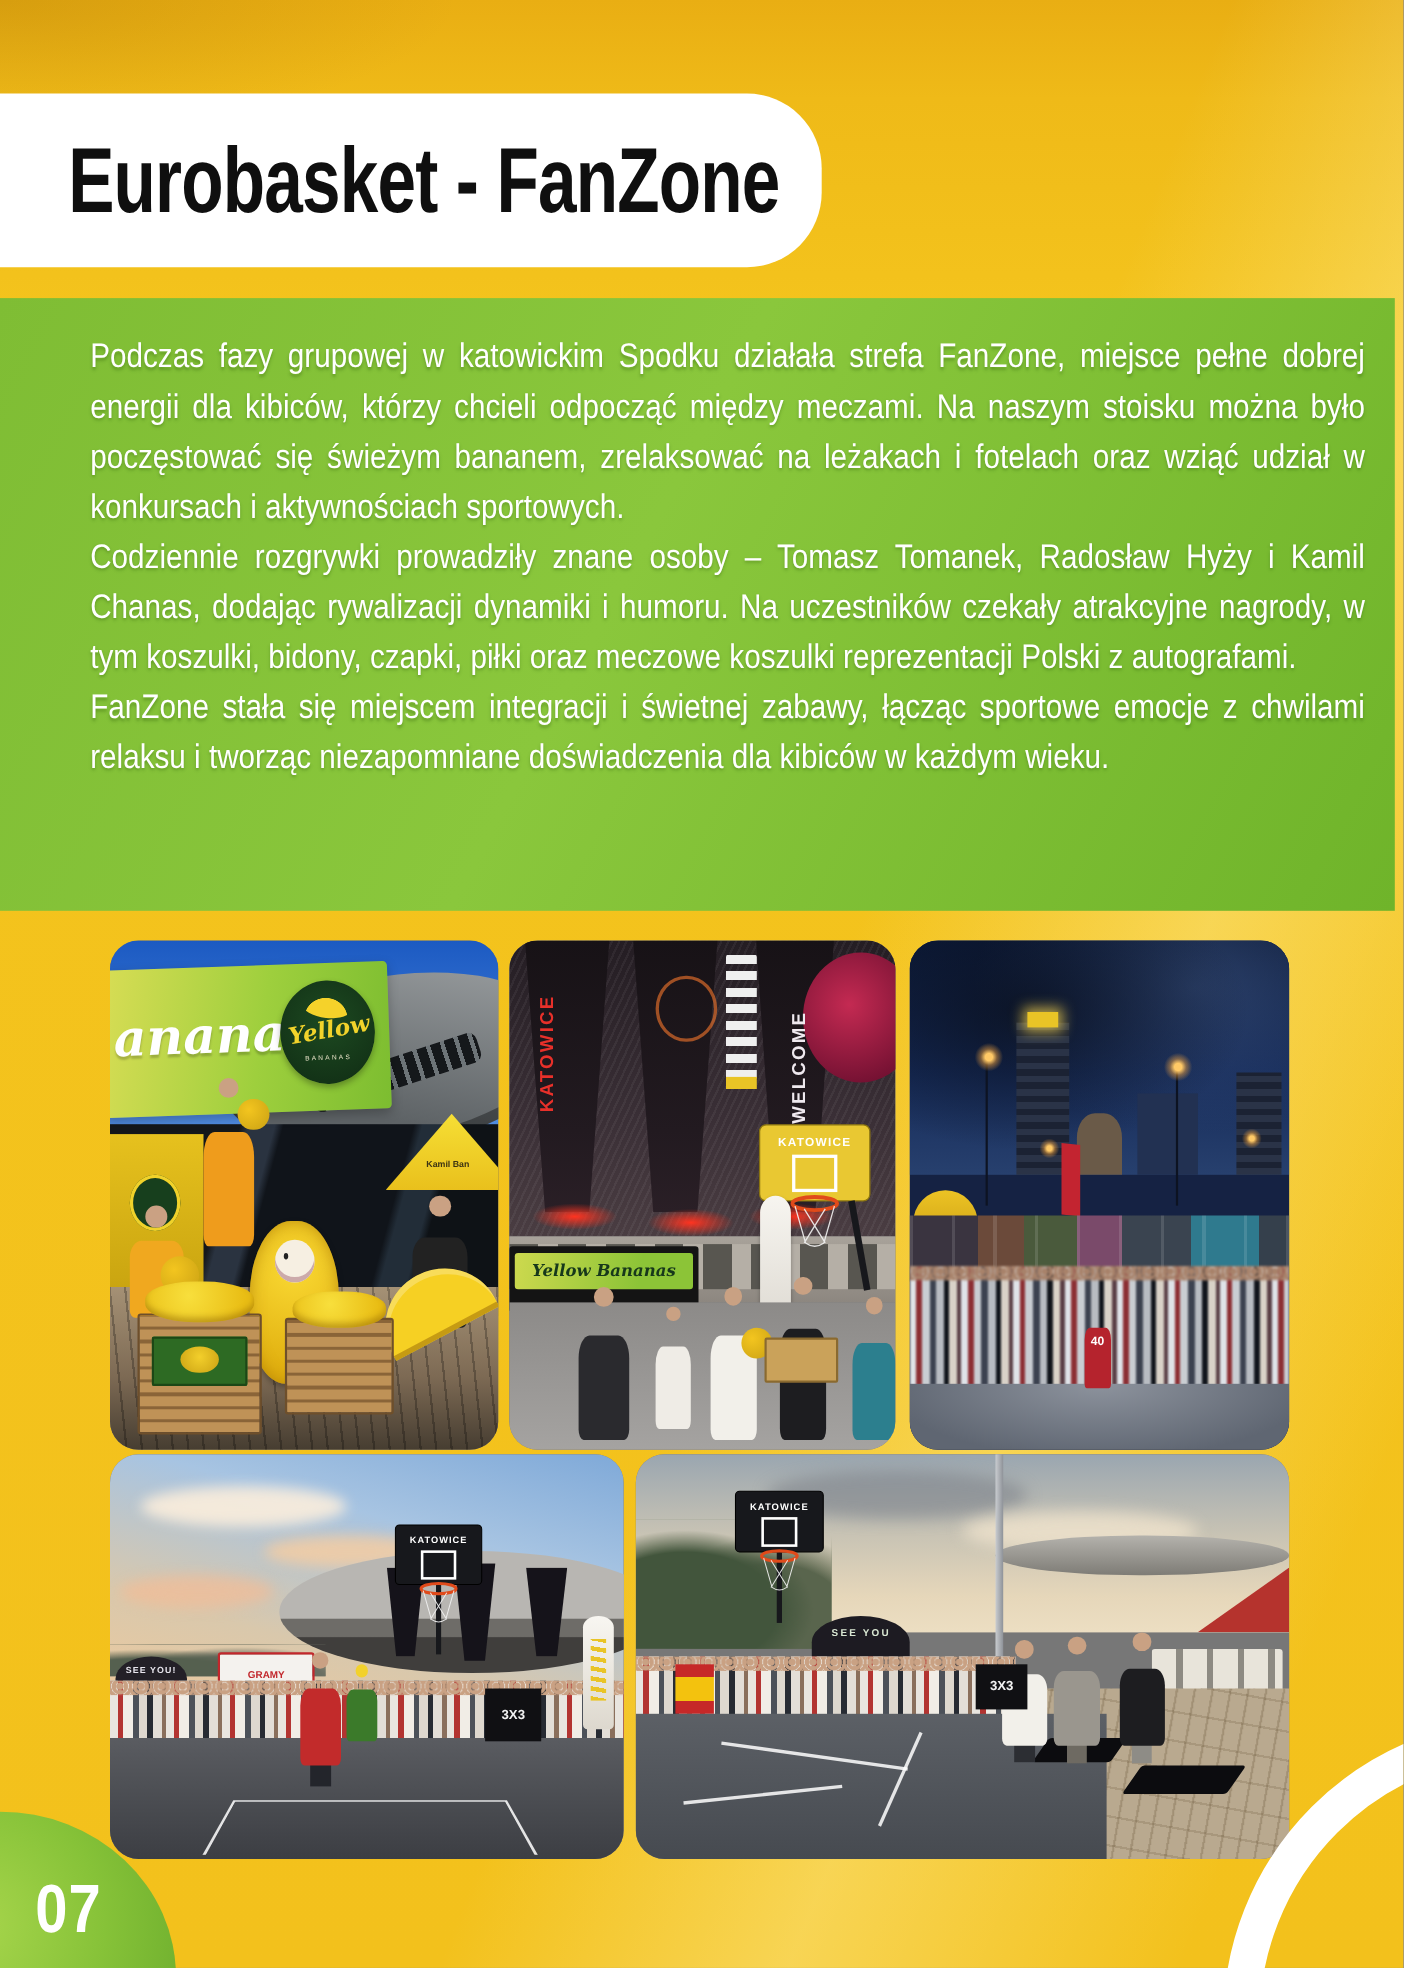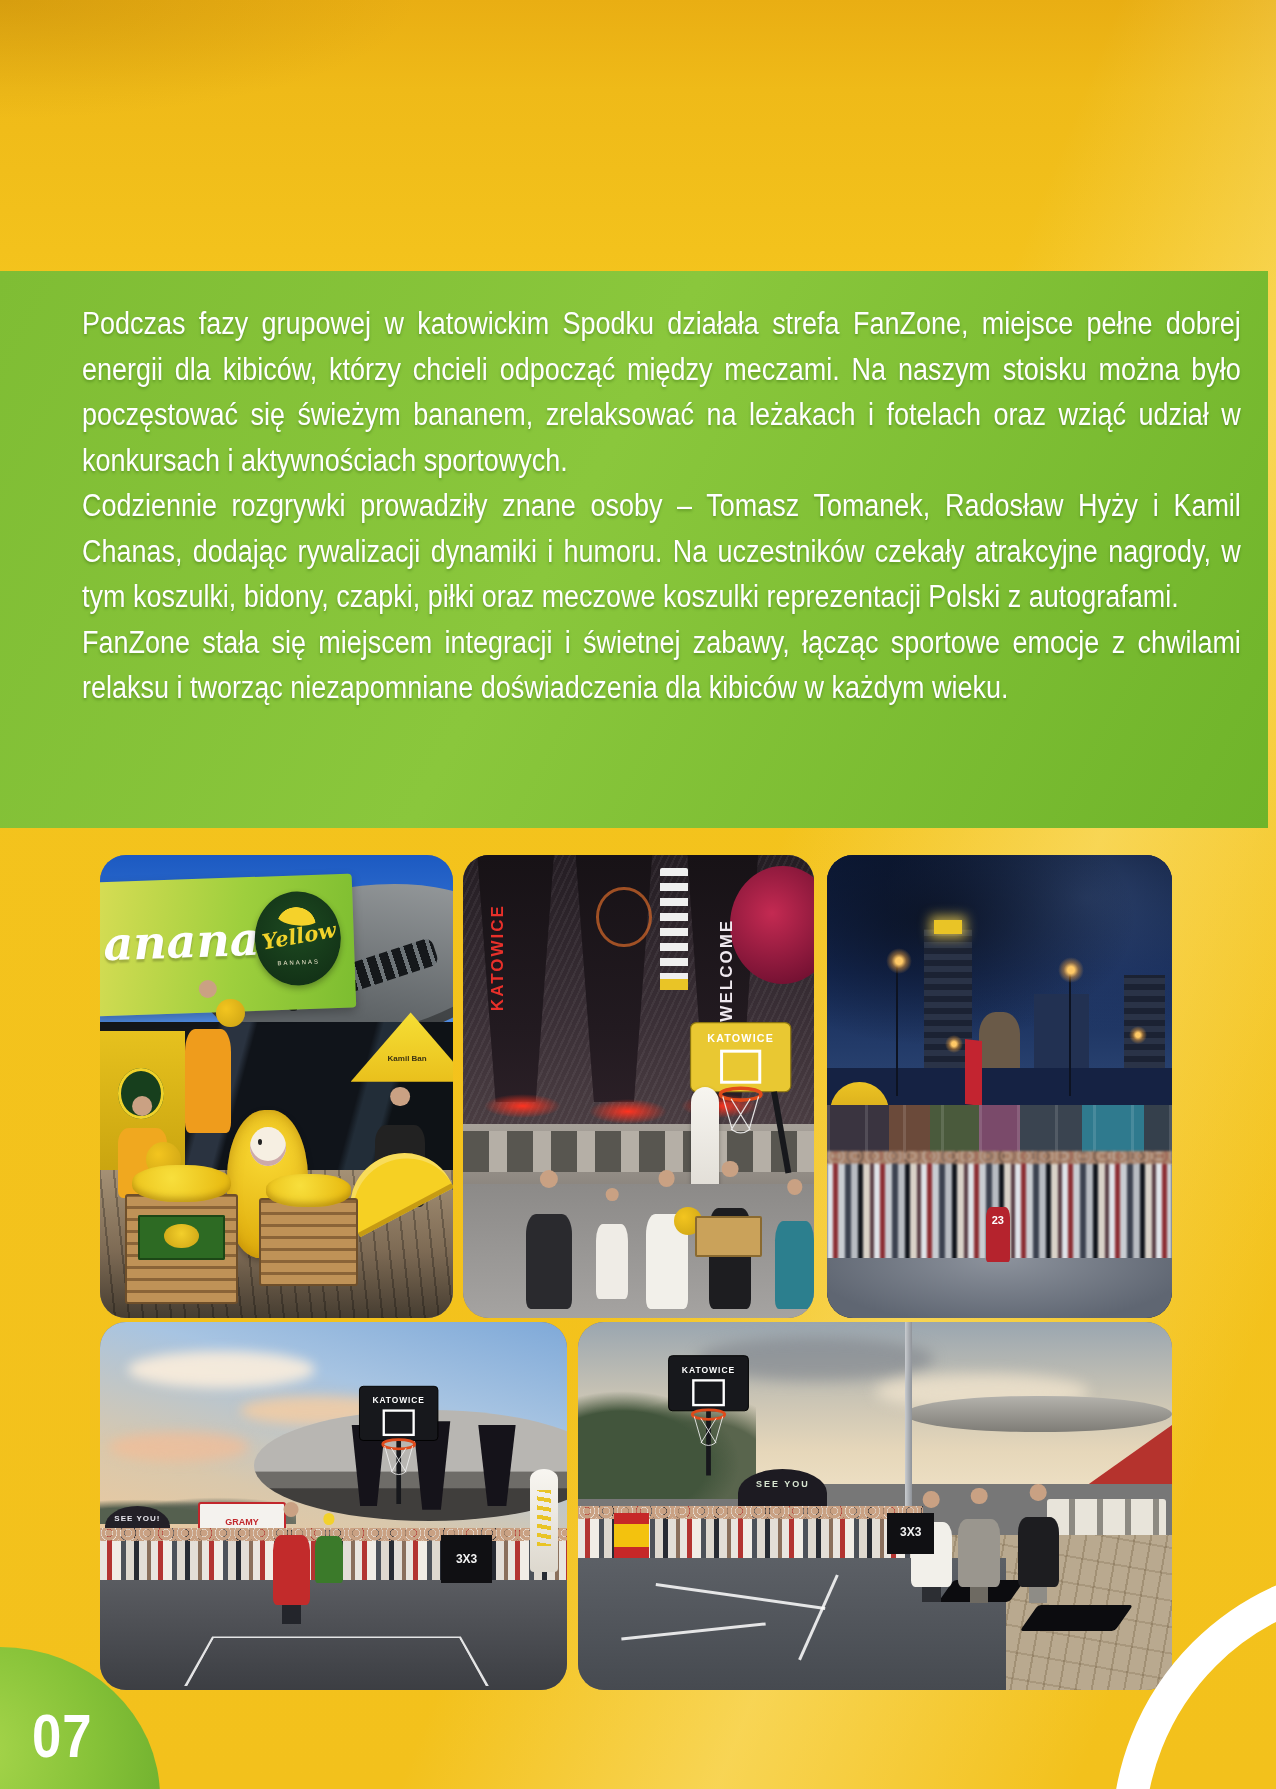--- a/index.html
+++ b/index.html
@@ -227,20 +227,23 @@
       border:33px solid #fff;box-sizing:border-box;}
 </style>
 </head>
 <body>
 
 <div class="pg">
 
   <div class="sweep"></div>
   <div class="corner-shade"></div>
 
+  <div class="title-card">
+    <div class="title-text">Eurobasket - FanZone</div>
+  </div>
 
   <div class="intro-box">
     <div class="intro-text">
       <p>Podczas fazy grupowej w katowickim Spodku działała strefa FanZone, miejsce pełne dobrej energii dla kibiców, którzy chcieli odpocząć między meczami. Na naszym stoisku można było poczęstować się świeżym bananem, zrelaksować na leżakach i fotelach oraz wziąć udział w konkursach i aktywnościach sportowych.</p>
       <p>Codziennie rozgrywki prowadziły znane osoby – Tomasz Tomanek, Radosław Hyży i Kamil Chanas, dodając rywalizacji dynamiki i humoru. Na uczestników czekały atrakcyjne nagrody, w tym koszulki, bidony, czapki, piłki oraz meczowe koszulki reprezentacji Polski z autografami.</p>
       <p>FanZone stała się miejscem integracji i świetnej zabawy, łącząc sportowe emocje z chwilami relaksu i tworząc niezapomniane doświadczenia dla kibiców w każdym wieku.</p>
     </div>
   </div>
 
   <div class="ph" style="left:100px;top:855px;width:353px;height:463px;" aria-label="Yellow Bananas stand with mascot, banana crates and staff in front of Spodek arena">
@@ -290,20 +293,25 @@
       <div class="p2-banner-red-txt vtext">KATOWICE</div>
       <div class="p2-welcome-txt vtext">WELCOME</div>
       <div class="p2-hooprg"></div>
       <div class="p2-sponsors"></div>
       <div class="p2-glow" style="left:6%;bottom:2%;"></div>
       <div class="p2-glow" style="left:36%;bottom:0;"></div>
       <div class="p2-glow" style="right:16%;bottom:2%;"></div>
     </div>
     <div class="p2-concrete">
       <div class="p2-windows"></div>
+    </div>
+    <div class="p2-booth">
+      <div class="p2-booth-sign">
+        <span class="p2-booth-txt">Yellow Bananas</span>
+      </div>
     </div>
     <svg class="hoop" style="right:4%;top:34%;width:34%;height:36%;" viewBox="0 0 100 130">
       <rect class="board-y" x="8" y="4" width="84" height="58" rx="5"></rect>
       <text class="board-txt" x="50" y="20">KATOWICE</text>
       <rect class="sq" x="34" y="28" width="32" height="26"></rect>
       <line class="pole" x1="78" y1="62" x2="90" y2="130"></line>
       <ellipse class="rim" cx="50" cy="64" rx="17" ry="5"></ellipse>
       <path class="net" d="M35 66 L43 94 M65 66 L57 94 M42 68 L58 94 M58 68 L42 94 M43 94 Q50 99 57 94"></path>
     </svg>
     <div class="p2-flag"></div>
@@ -331,21 +339,21 @@
     <div class="p3-lamp" style="left:17%;top:20%;"></div>
     <div class="p3-pole" style="left:70%;top:24%;height:28%;"></div>
     <div class="p3-lamp" style="left:67%;top:22%;"></div>
     <div class="p3-lamp" style="left:33%;top:38%;transform:scale(.7);"></div>
     <div class="p3-lamp" style="right:6%;top:36%;transform:scale(.7);"></div>
     <div class="p3-arch"></div>
     <div class="p3-flagred"></div>
     <div class="p3-stalls"></div>
     <div class="p3-crowd crowd-night"></div>
     <div class="p3-ground"></div>
-    <div class="p3-jersey">23</div>
+    <div class="p3-jersey">40</div>
   </div>
 
   <div class="ph" style="left:100px;top:1322px;width:467px;height:368px;" aria-label="Shooting contest on the court at sunset in front of Spodek">
     <div class="p4-sky"></div>
     <div class="p4-cloud" style="left:6%;top:8%;width:40%;height:10%;background:rgba(255,240,220,.85);"></div>
     <div class="p4-cloud" style="left:30%;top:20%;width:34%;height:8%;background:rgba(248,205,160,.8);"></div>
     <div class="p4-cloud" style="left:2%;top:30%;width:30%;height:8%;background:rgba(244,188,150,.7);"></div>
     <div class="p4-arena"></div>
     <div class="p4-arena-ban" style="right:10%;top:28%;width:10%;height:22%;"></div>
     <div class="p4-arena-ban" style="right:24%;top:27%;width:10%;height:24%;"></div>

